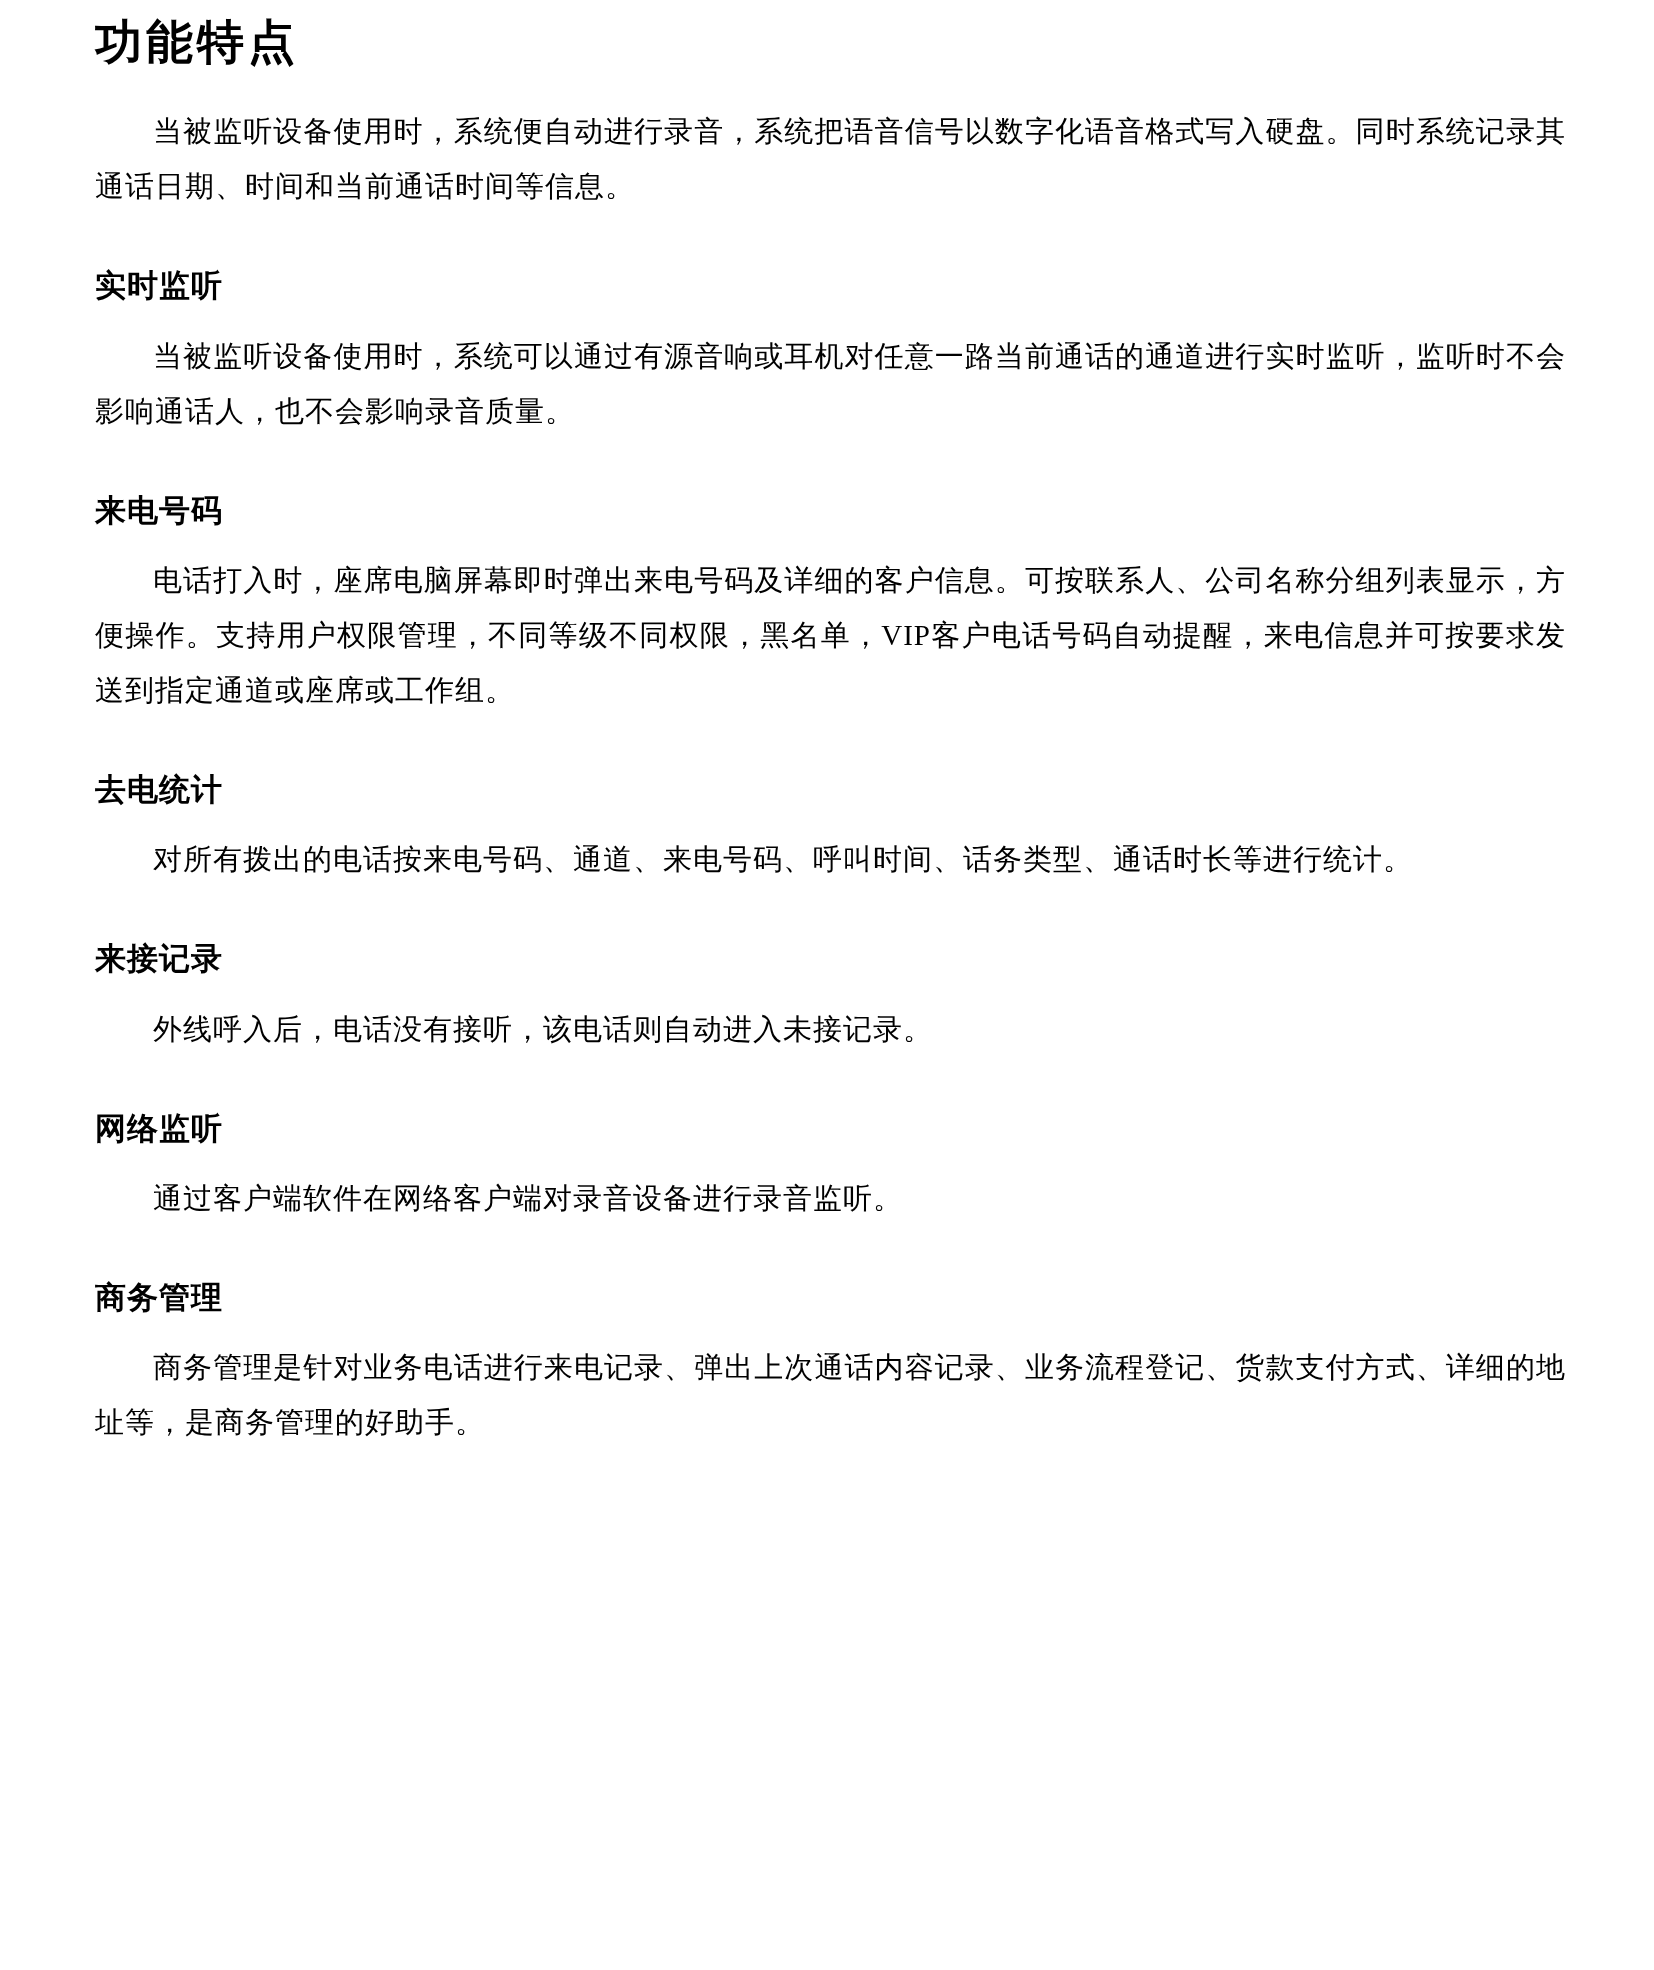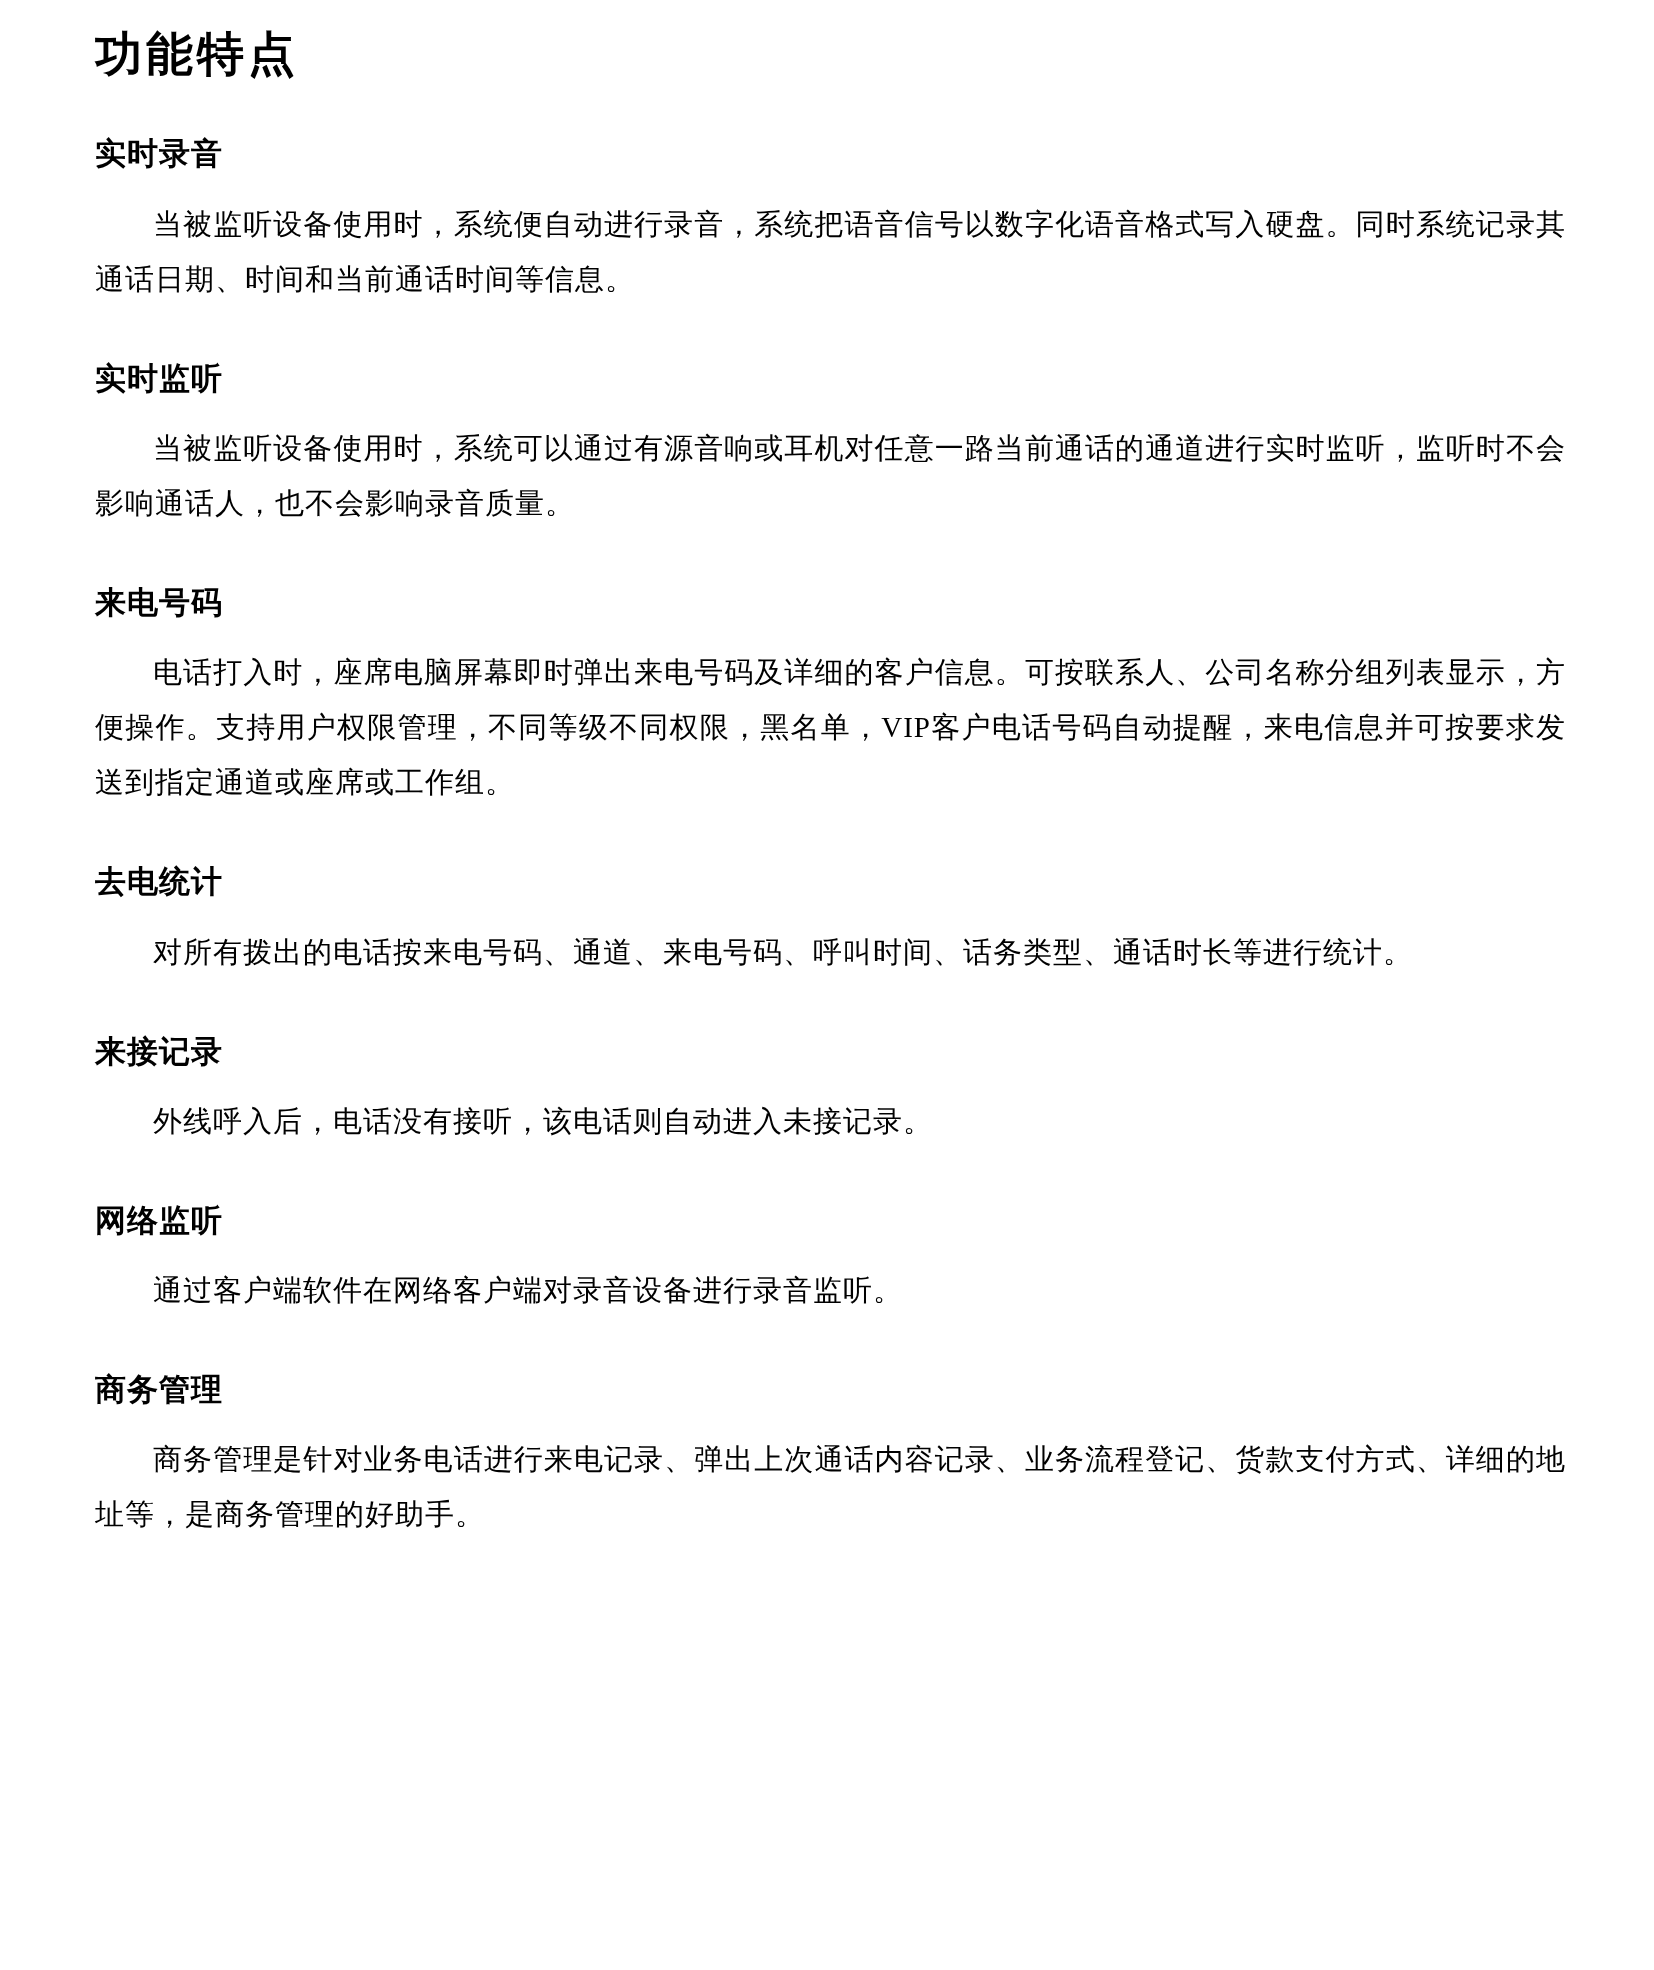--- a/index.html
+++ b/index.html
@@ -11,21 +11,21 @@
     width: 1654px;
     min-height: 1970px;
     box-sizing: border-box;
     font-family: "Liberation Serif", "DejaVu Serif", serif;
     color: #000000;
   }
   .page {
     box-sizing: border-box;
     width: 1654px;
     min-height: 1970px;
-    padding: 26px 88px 20px 95px;
+    padding: 14px 88px 20px 95px;
     overflow: hidden;
   }
   .doc-title {
     font-size: 47px;
     font-weight: bold;
     letter-spacing: 4px;
     margin: 0 0 34px 0;
     line-height: 1.2;
   }
   .section-heading {
@@ -45,21 +45,20 @@
   }
 </style>
 </head>
 <body>
 
 <div class="page">
 
   <h1 class="doc-title">功能特点</h1>
 
   <section>
-    <h2 class="section-heading">实时录音</h2>
     <p class="section-body">当被监听设备使用时，系统便自动进行录音，系统把语音信号以数字化语音格式写入硬盘。同时系统记录其通话日期、时间和当前通话时间等信息。</p>
   </section>
 
   <section>
     <h2 class="section-heading">实时监听</h2>
     <p class="section-body">当被监听设备使用时，系统可以通过有源音响或耳机对任意一路当前通话的通道进行实时监听，监听时不会影响通话人，也不会影响录音质量。</p>
   </section>
 
   <section>
     <h2 class="section-heading">来电号码</h2>

